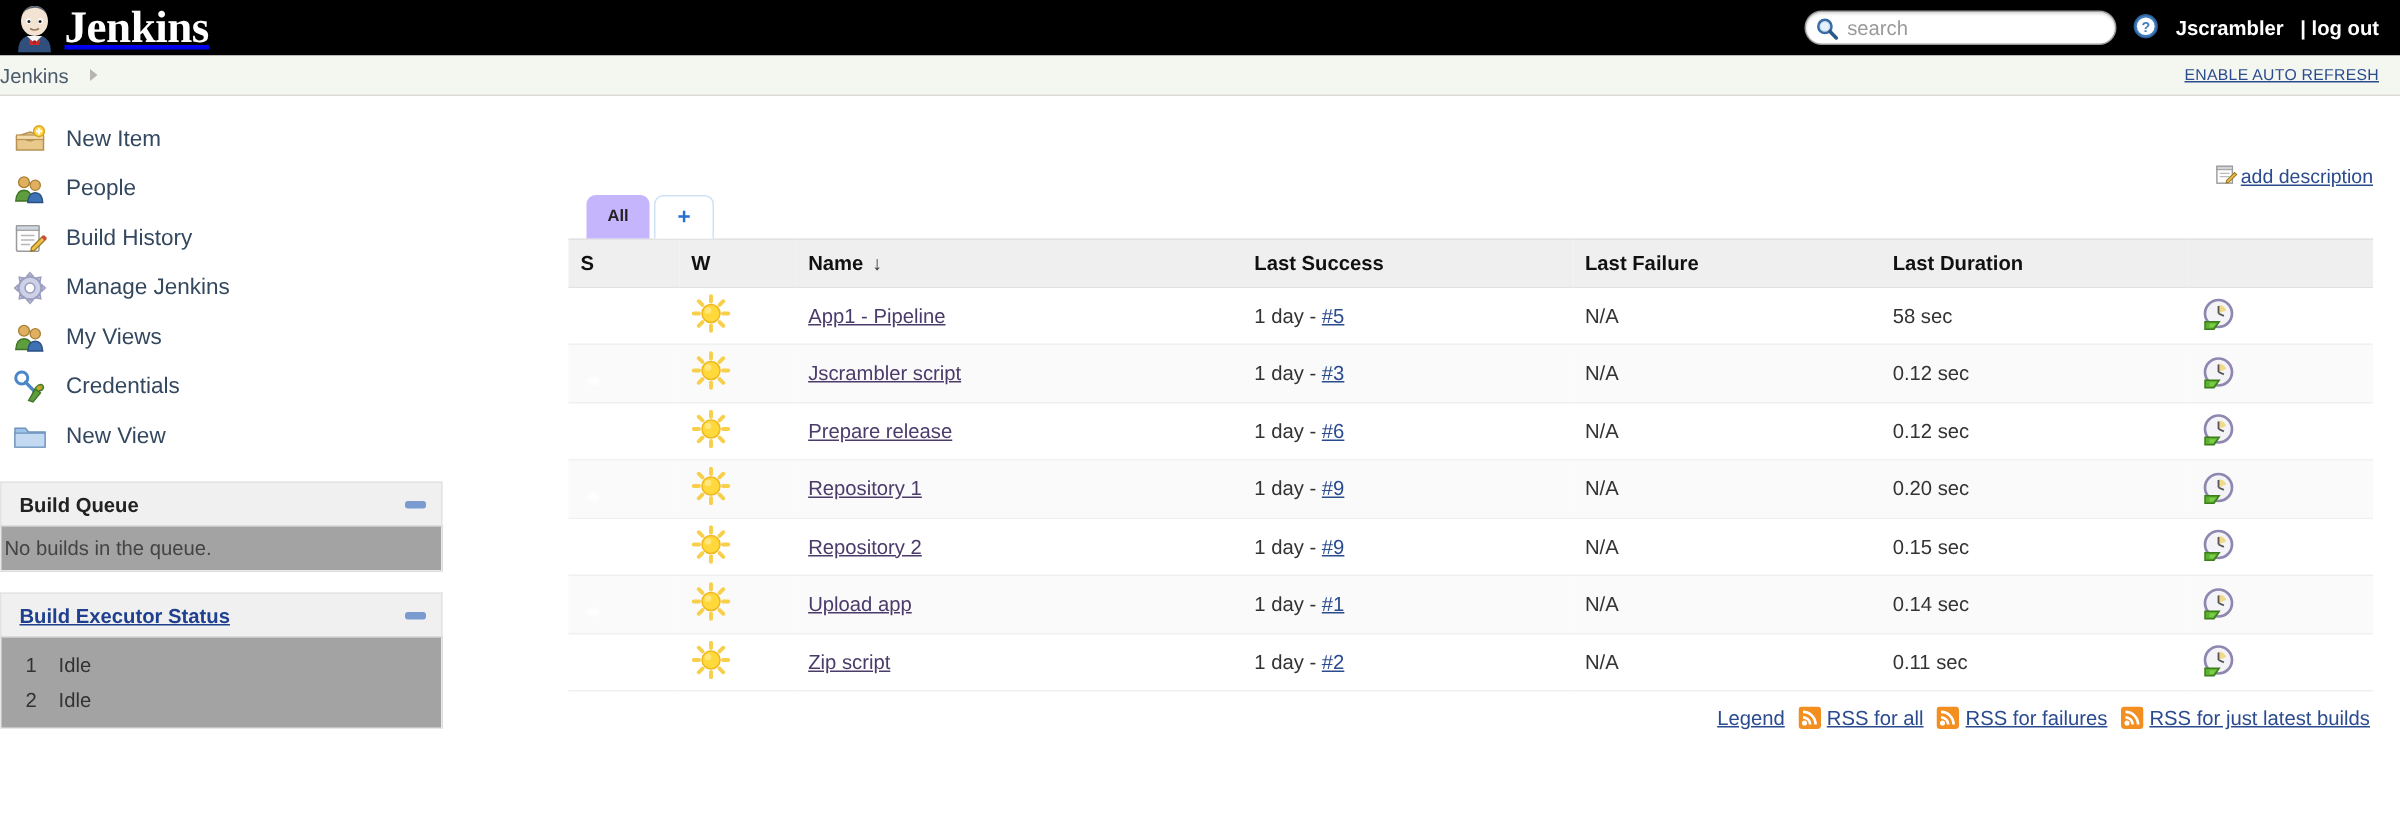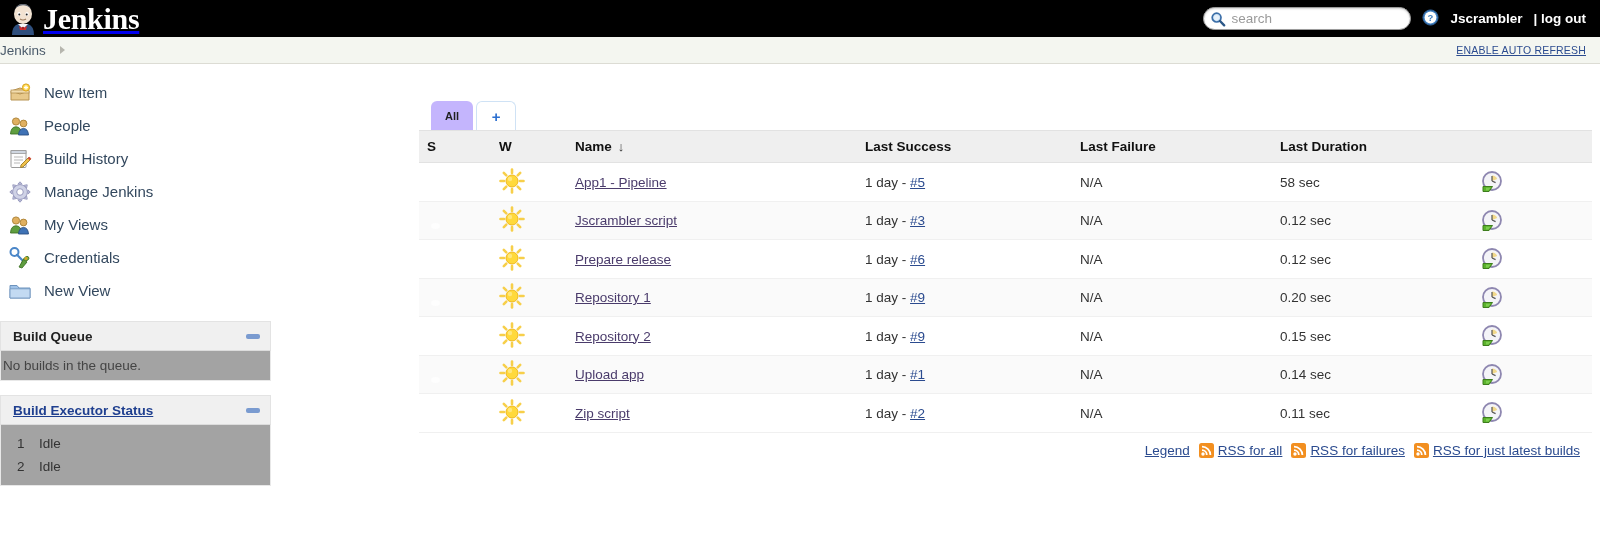--- a/index.html
+++ b/index.html
@@ -85,35 +85,35 @@
   }
   .auto-refresh {
     margin-left: auto;
     font-size: 10.5px;
     color: #2b4b8f;
     text-decoration: underline;
     letter-spacing: .2px;
   }
 
   
-  .page { display: flex; align-items: center; gap: 40px; }
+  .page { display: flex; align-items: flex-end; }
 
   
   .sidebar { width: 341px; flex: 0 0 341px; padding-top: 12px; }
   .side-task {
     display: flex; align-items: center; gap: 12px;
     height: 33px; padding-left: 8px;
     text-decoration: none;
   }
   .side-task .label {
     color: #33485e; font-size: 15px;
   }
   .side-ico { width: 24px; height: 24px; flex: 0 0 24px; position: relative; }
 
-  .panel { margin: 14px 2px 0 0; width: 271px; }
+  .panel { margin: 14px 2px 0 0; width: 295px; }
   .panel-head {
     background: #f0f0f0;
     border: 1px solid #e3e3e3;
     border-bottom: 1px solid #dcdcdc;
     height: 30px;
     display: flex; align-items: center;
     padding: 0 10px 0 12px;
     font-weight: bold; font-size: 13.5px; color: #222;
   }
   .panel-head .collapse {
@@ -405,20 +405,32 @@
         <div class="exec-row">
           <span class="exec-num">2</span>
           <span class="exec-state">Idle</span>
         </div>
       </div>
     </div>
   </div>
 
   <div class="main">
 
+    <div class="desc-line">
+      <span>
+        <svg width="15" height="15" viewBox="0 0 16 16">
+          <rect x="1" y="2" width="11" height="12" fill="#fdfdfd" stroke="#9a9a9a" stroke-width="1"></rect>
+          <rect x="1" y="2" width="11" height="2.4" fill="#cfd6e0" stroke="#9a9a9a" stroke-width=".7"></rect>
+          <line x1="3" y1="7" x2="10" y2="7" stroke="#bbb" stroke-width=".9"></line>
+          <line x1="3" y1="9.4" x2="10" y2="9.4" stroke="#bbb" stroke-width=".9"></line>
+          <path d="M8 12 L13.6 6.4 L15 7.8 L9.4 13.4 L7.6 13.8 Z" fill="#f0c14b" stroke="#9c7a22" stroke-width=".8"></path>
+        </svg>
+      </span>
+      <a href="#">add description</a>
+    </div>
 
     <div class="tabbar">
       <div class="tab">All</div>
       <div class="tab plus">+</div>
     </div>
 
     <table class="jobs">
       <thead>
         <tr>
           <th class="c-s">S</th>

